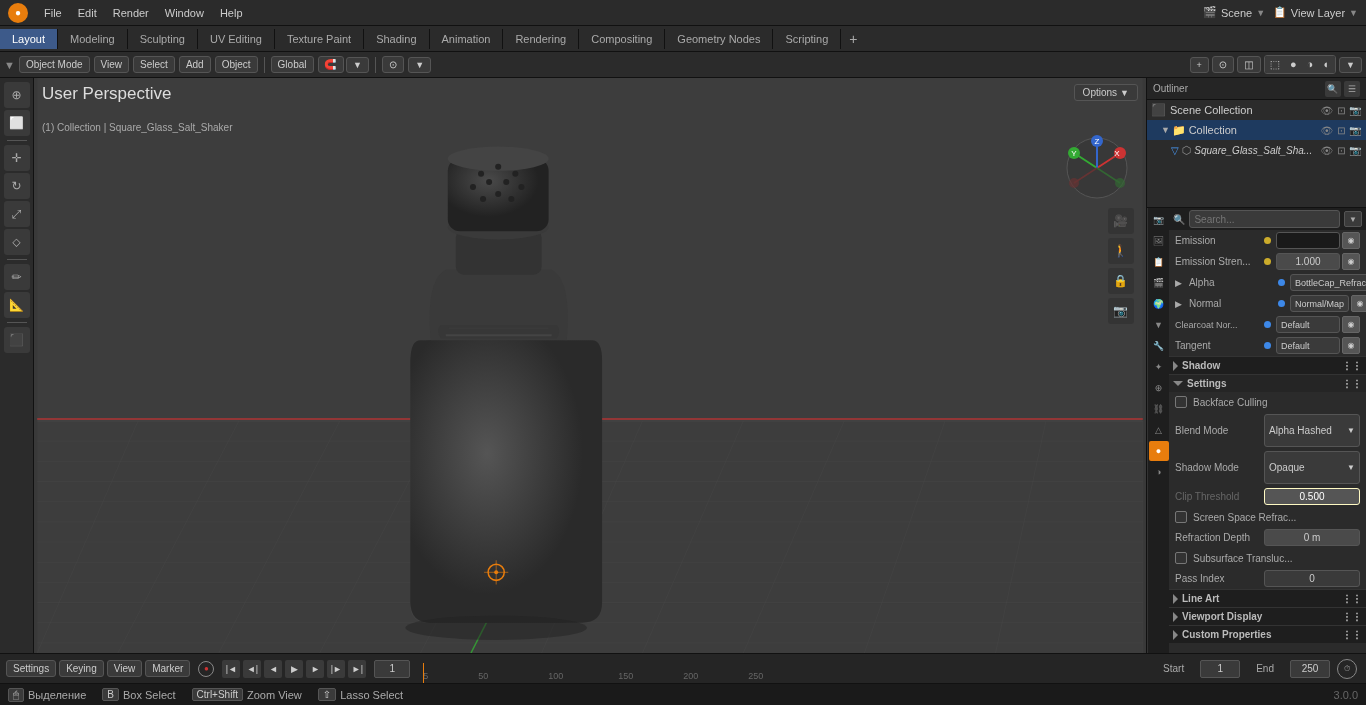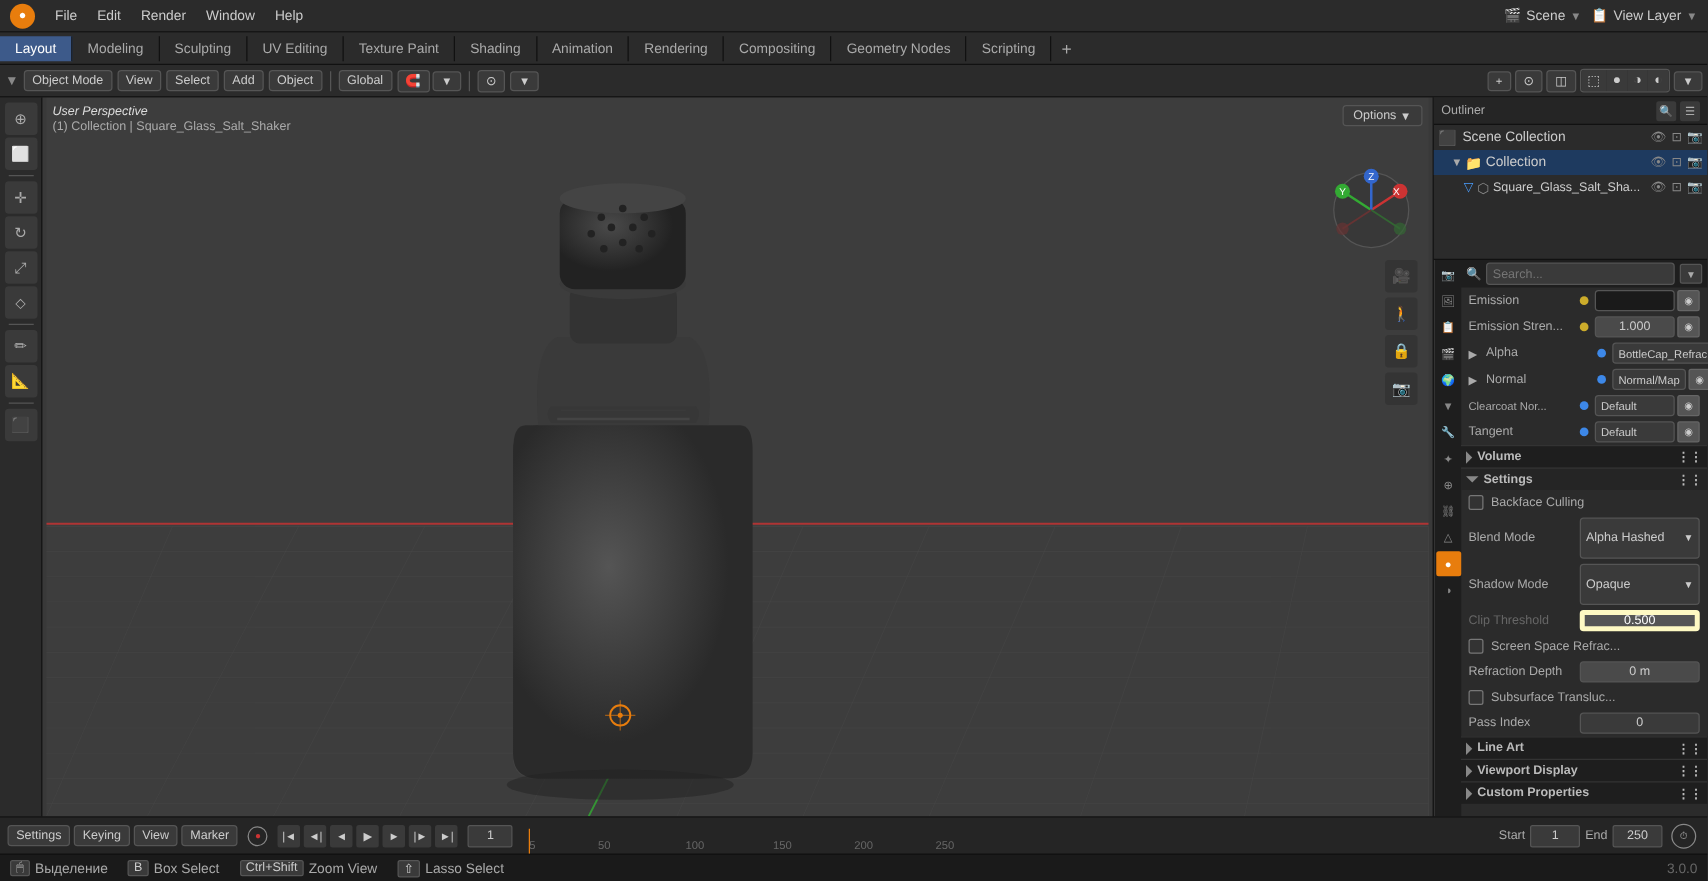--- a/index.html
+++ b/index.html
@@ -312,21 +312,21 @@
       display: inline-block;
       margin-right: 3px;
     }
     .dot-yellow2 { background: #ccac2b; }
     .dot-blue2 { background: #3d88e8; }
 
     
     .clip-field {
       flex: 1;
       background: #555;
-      border: 4px solid #fef9c3;
+      border: 1px solid #fef9c3;
       border-radius: 3px;
       height: 17px;
       display: flex; align-items: center; justify-content: center;
       font-size: 10px;
       color: #fff;
       cursor: pointer;
     }
 
     
     .cb-row {
@@ -449,21 +449,21 @@
     .playhead {
       position: absolute;
       bottom: 0;
       width: 1px;
       height: 20px;
       background: #e87d0d;
     }
     .tl-end-frame {
       display: flex;
       align-items: center;
-      gap: 4px;
+      gap: 16px;
     }
     .end-num {
       width: 40px; height: 18px;
       background: #3a3a3a;
       border: 1px solid #555;
       border-radius: 2px;
       display: flex; align-items: center; justify-content: center;
       font-size: 10px;
       color: #ccc;
     }
@@ -661,22 +661,22 @@
       <g transform="translate(455, 490)">
         <circle r="8" fill="none" stroke="#e87d0d" stroke-width="1.5"></circle>
         <circle r="2" fill="#e87d0d"></circle>
         <line x1="-12" y1="0" x2="12" y2="0" stroke="#e87d0d" stroke-width="1" opacity="0.6"></line>
         <line x1="0" y1="-12" x2="0" y2="12" stroke="#e87d0d" stroke-width="1" opacity="0.6"></line>
       </g>
     </svg>
     
     
     <div class="vp-info">
-      <div style="font-size:10px;color:#ddd;font-style:italic;">User Perspective</div>
-      <div style="font-size:10px;color:#aaa;margin-top:1px;">(1) Collection | Square_Glass_Salt_Shaker</div>
+      <div style="font-size:17px;color:#ddd;">User Perspective</div>
+      <div style="font-size:10px;color:#aaa;margin-top:18px;">(1) Collection | Square_Glass_Salt_Shaker</div>
     </div>
     
     
     <div style="position:absolute;top:6px;right:8px;">
       <div style="background:#3a3a3a;border:1px solid #555;border-radius:3px;padding:2px 8px;font-size:10px;color:#ccc;cursor:pointer;display:flex;align-items:center;gap:3px;">
         <span>Options</span>
         <span style="font-size:9px;">▼</span>
       </div>
     </div>
     
@@ -748,21 +748,21 @@
         <span style="margin-left:auto;display:flex;gap:4px;">
           <span style="color:#888;font-size:10px;">👁</span>
           <span style="color:#888;font-size:10px;">⊡</span>
           <span style="color:#888;font-size:10px;">📷</span>
         </span>
       </div>
 
       <div class="outliner-row indent2">
         <span style="color:#4a9eff;font-size:10px;margin-right:3px;">▽</span>
         <span style="color:#888;font-size:11px;margin-right:3px;">⬡</span>
-        <span style="font-size:10px;color:#ccc;">Square_Glass_Salt_Sha...</span>
+        <span style="font-size:10px;color:#ccc;font-style:italic;">Square_Glass_Salt_Sha...</span>
         <span style="margin-left:auto;display:flex;gap:4px;">
           <span style="color:#888;font-size:10px;">👁</span>
           <span style="color:#888;font-size:10px;">⊡</span>
           <span style="color:#888;font-size:10px;">📷</span>
         </span>
       </div>
     </div>
 
     <div style="display:flex;flex:1;overflow:hidden;">
 
@@ -853,21 +853,21 @@
             <div class="dot dot-blue2"></div>
             <div class="sec-field" style="font-size:9px;">Default</div>
             <div style="width:18px;height:17px;background:#555;border-radius:2px;border:1px solid #666;display:flex;align-items:center;justify-content:center;cursor:pointer;">
               <span style="font-size:8px;color:#ccc;">◉</span>
             </div>
           </div>
         </div>
 
         <div class="sec-header">
           <span class="triangle-right"></span>
-          <span>Volume</span>
+          <span>Shadow</span>
           <div style="margin-left:auto;">⋮⋮</div>
         </div>
 
         <div class="sec-header" style="background:#252525;">
           <span class="triangle-down"></span>
           <span>Settings</span>
           <div style="margin-left:auto;">⋮⋮</div>
         </div>
 
         <div class="cb-row">

